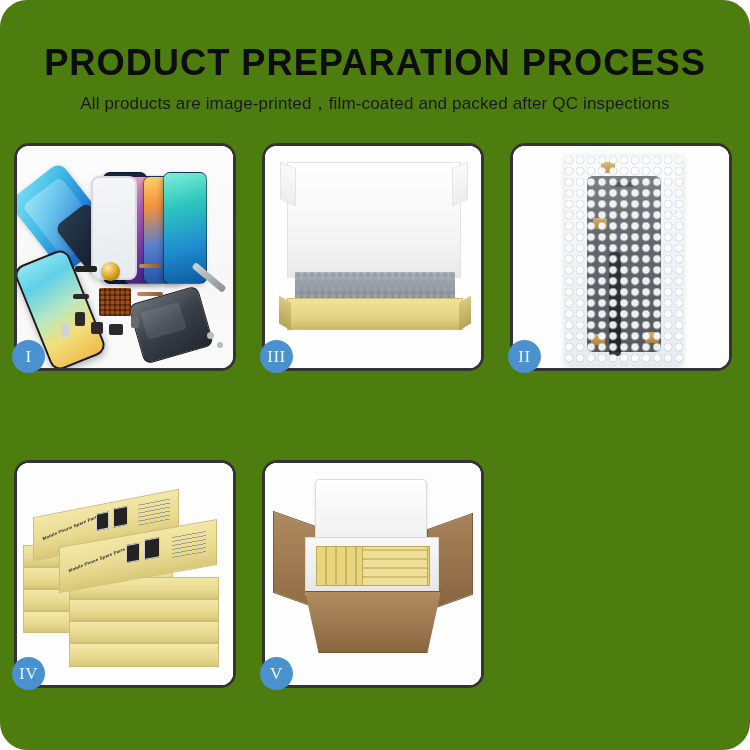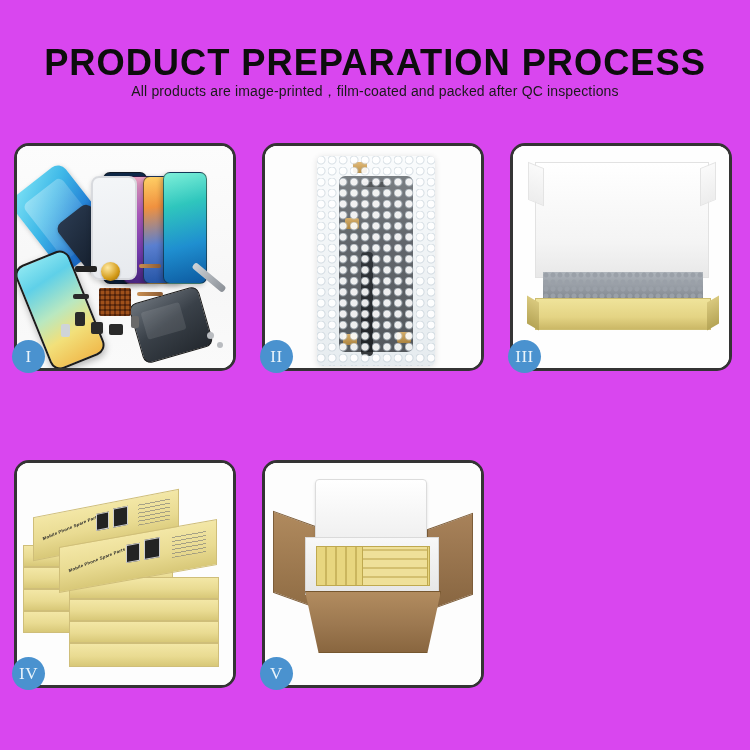--- a/index.html
+++ b/index.html
@@ -2,36 +2,37 @@
 <html><head>
 <meta charset="utf-8">
 <style>
   * { box-sizing: border-box; margin: 0; padding: 0; }
   html, body {
     width: 750px; height: 750px;
     background: #ffffff;
     font-family: "Liberation Sans", sans-serif;
     overflow: hidden;
   }
-  .page { position: relative; width: 750px; height: 750px; background: #d946ef; }
+  .page { position: relative; width: 750px; height: 750px; background: #4d7c0f; border-radius: 27px; }
 
   
   .header { position: absolute; top: 0; left: 0; width: 750px; text-align: center; }
   .title {
     margin-top: 44px;
     font-size: 37px;
     font-weight: 700;
     letter-spacing: 1.0px;
     color: #0d0d0d;
     line-height: 1.05;
     transform: scaleX(0.98);
     white-space: nowrap;
   }
   .subtitle {
-    font-size: 14px;
+    margin-top: 9px;
+    font-size: 17px;
     font-weight: 400;
     color: #1a1a1a;
     letter-spacing: 0.15px;
     white-space: nowrap;
   }
 
   
   .grid {
     position: absolute;
     top: 143px; left: 14px;
@@ -351,44 +352,44 @@
           <div class="prt" style="left:114px;top:170px;width:8px;height:12px;background:#6a6a6a;"></div>
           <div class="prt" style="left:190px;top:186px;width:7px;height:7px;border-radius:50%;background:#b9bcc0;"></div>
           <div class="prt" style="left:200px;top:196px;width:6px;height:6px;border-radius:50%;background:#b9bcc0;"></div>
         </div>
       </div>
       <div class="badge">I</div>
     </div>
 
     <div class="panel">
       <div class="panel-inner">
+        <div class="p3">
+          <div class="lid3"></div>
+          <div class="foam3"></div>
+          <div class="tray3"></div>
+        </div>
+      </div>
+      <div class="badge">III</div>
+    </div>
+
+    <div class="panel">
+      <div class="panel-inner">
         <div class="p2">
           <div class="bubblebag">
             <div class="screeninbag"></div>
             <div class="cable"></div>
             <div class="tape" style="left:36px;top:6px;"></div>
             <div class="tape" style="left:28px;top:62px;"></div>
             <div class="tape" style="left:26px;top:178px;"></div>
             <div class="tape" style="left:80px;top:176px;"></div>
             <div class="bubbles"></div>
           </div>
         </div>
       </div>
       <div class="badge">II</div>
-    </div>
-
-    <div class="panel">
-      <div class="panel-inner">
-        <div class="p3">
-          <div class="lid3"></div>
-          <div class="foam3"></div>
-          <div class="tray3"></div>
-        </div>
-      </div>
-      <div class="badge">III</div>
     </div>
 
     <div class="panel">
       <div class="panel-inner">
         <div class="p4">
           <div class="stackwrap">
 
             <div class="sbox" style="left:0px;top:130px;width:150px;height:22px;"></div>
             <div class="sbox" style="left:0px;top:108px;width:150px;height:22px;"></div>
             <div class="sbox" style="left:0px;top:86px;width:150px;height:22px;"></div>

